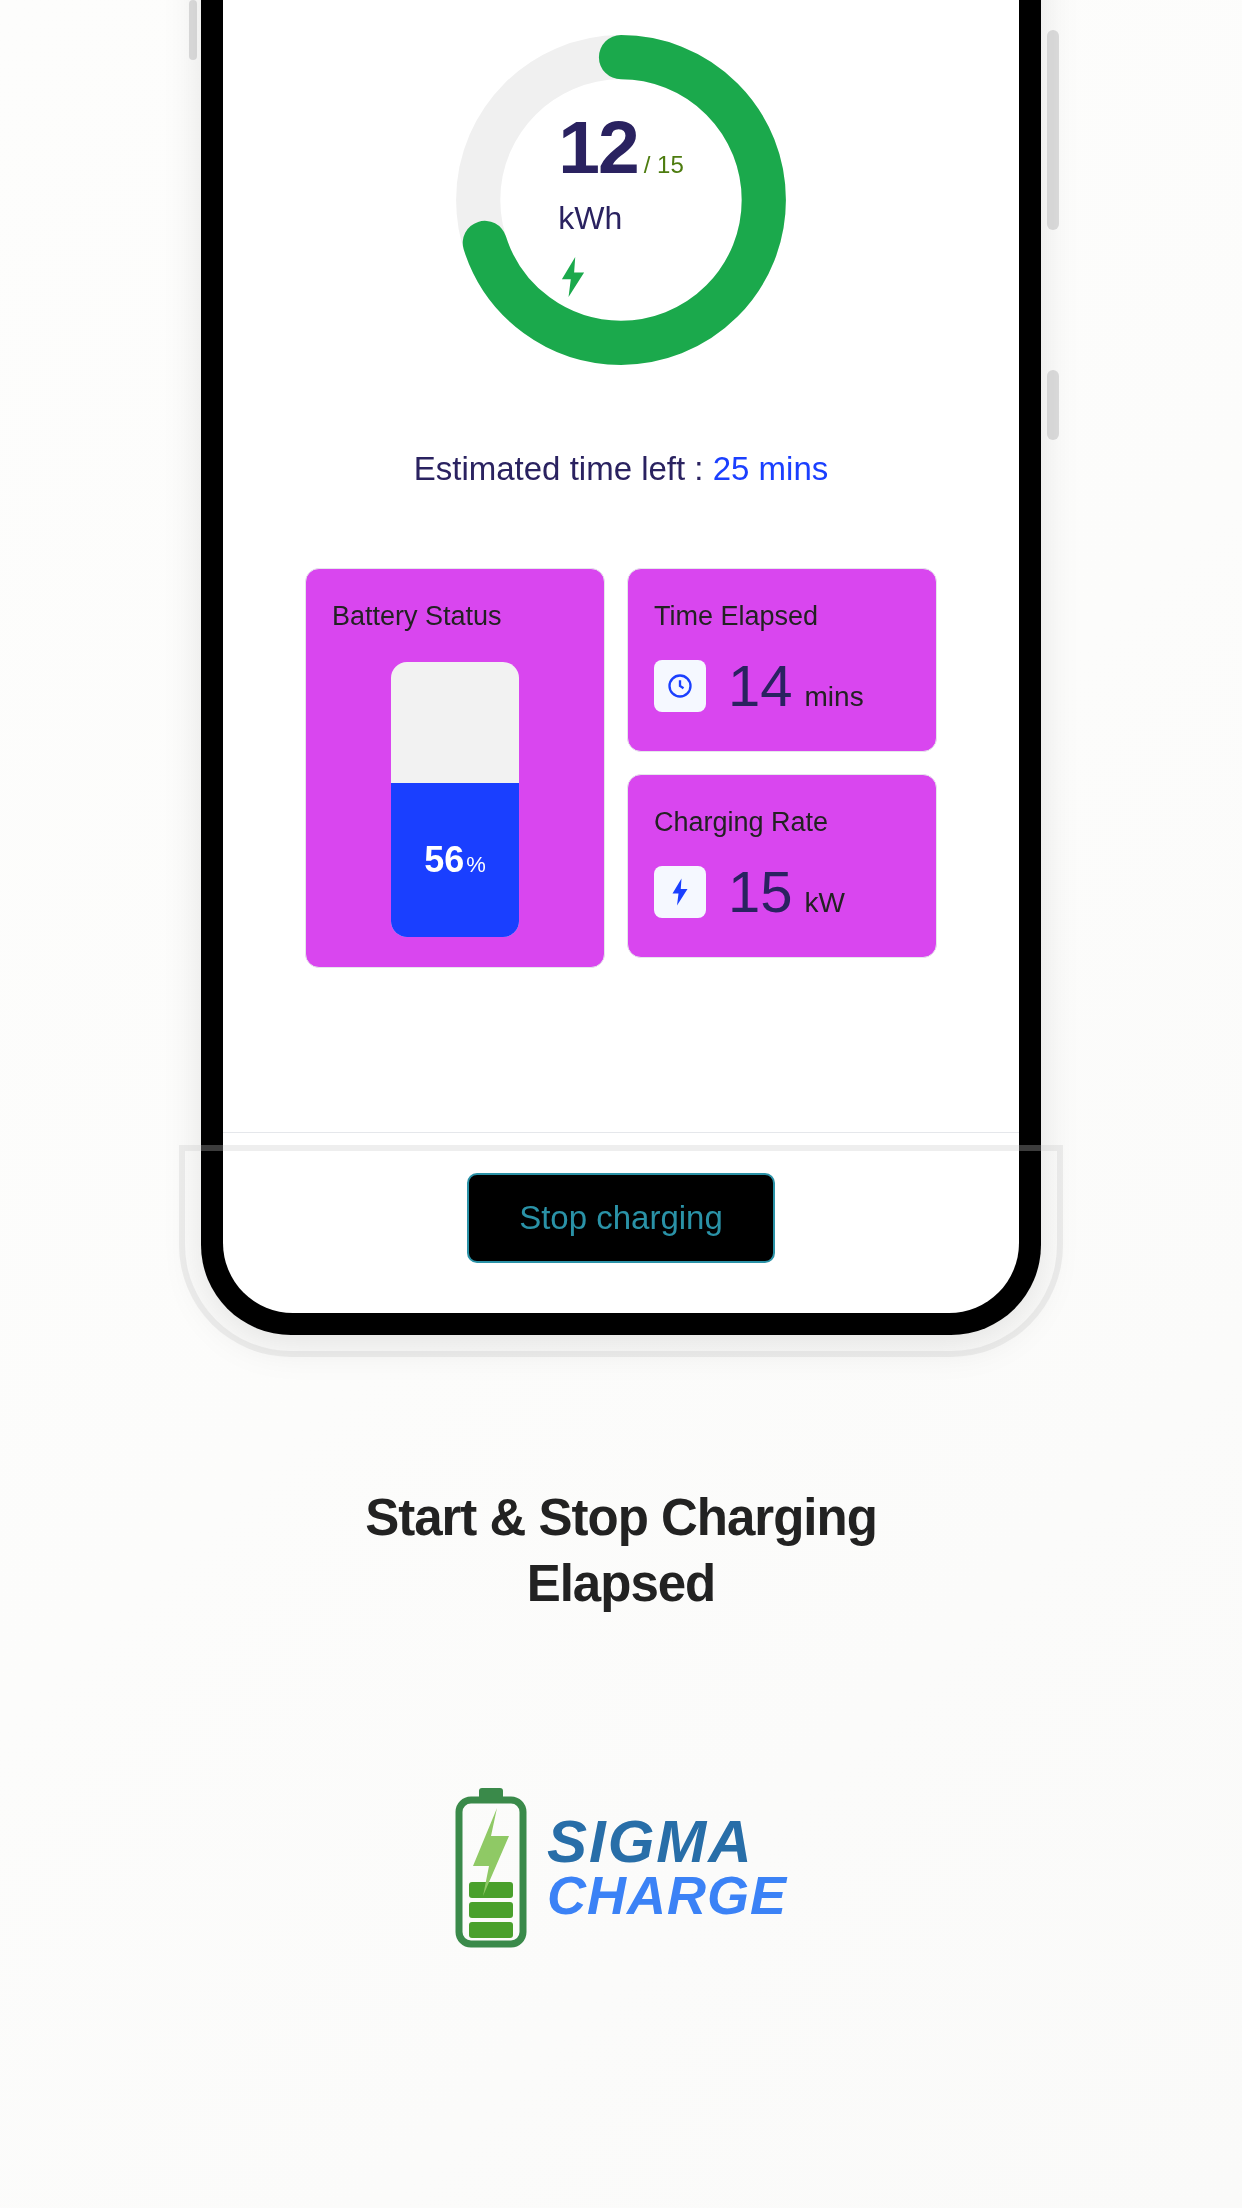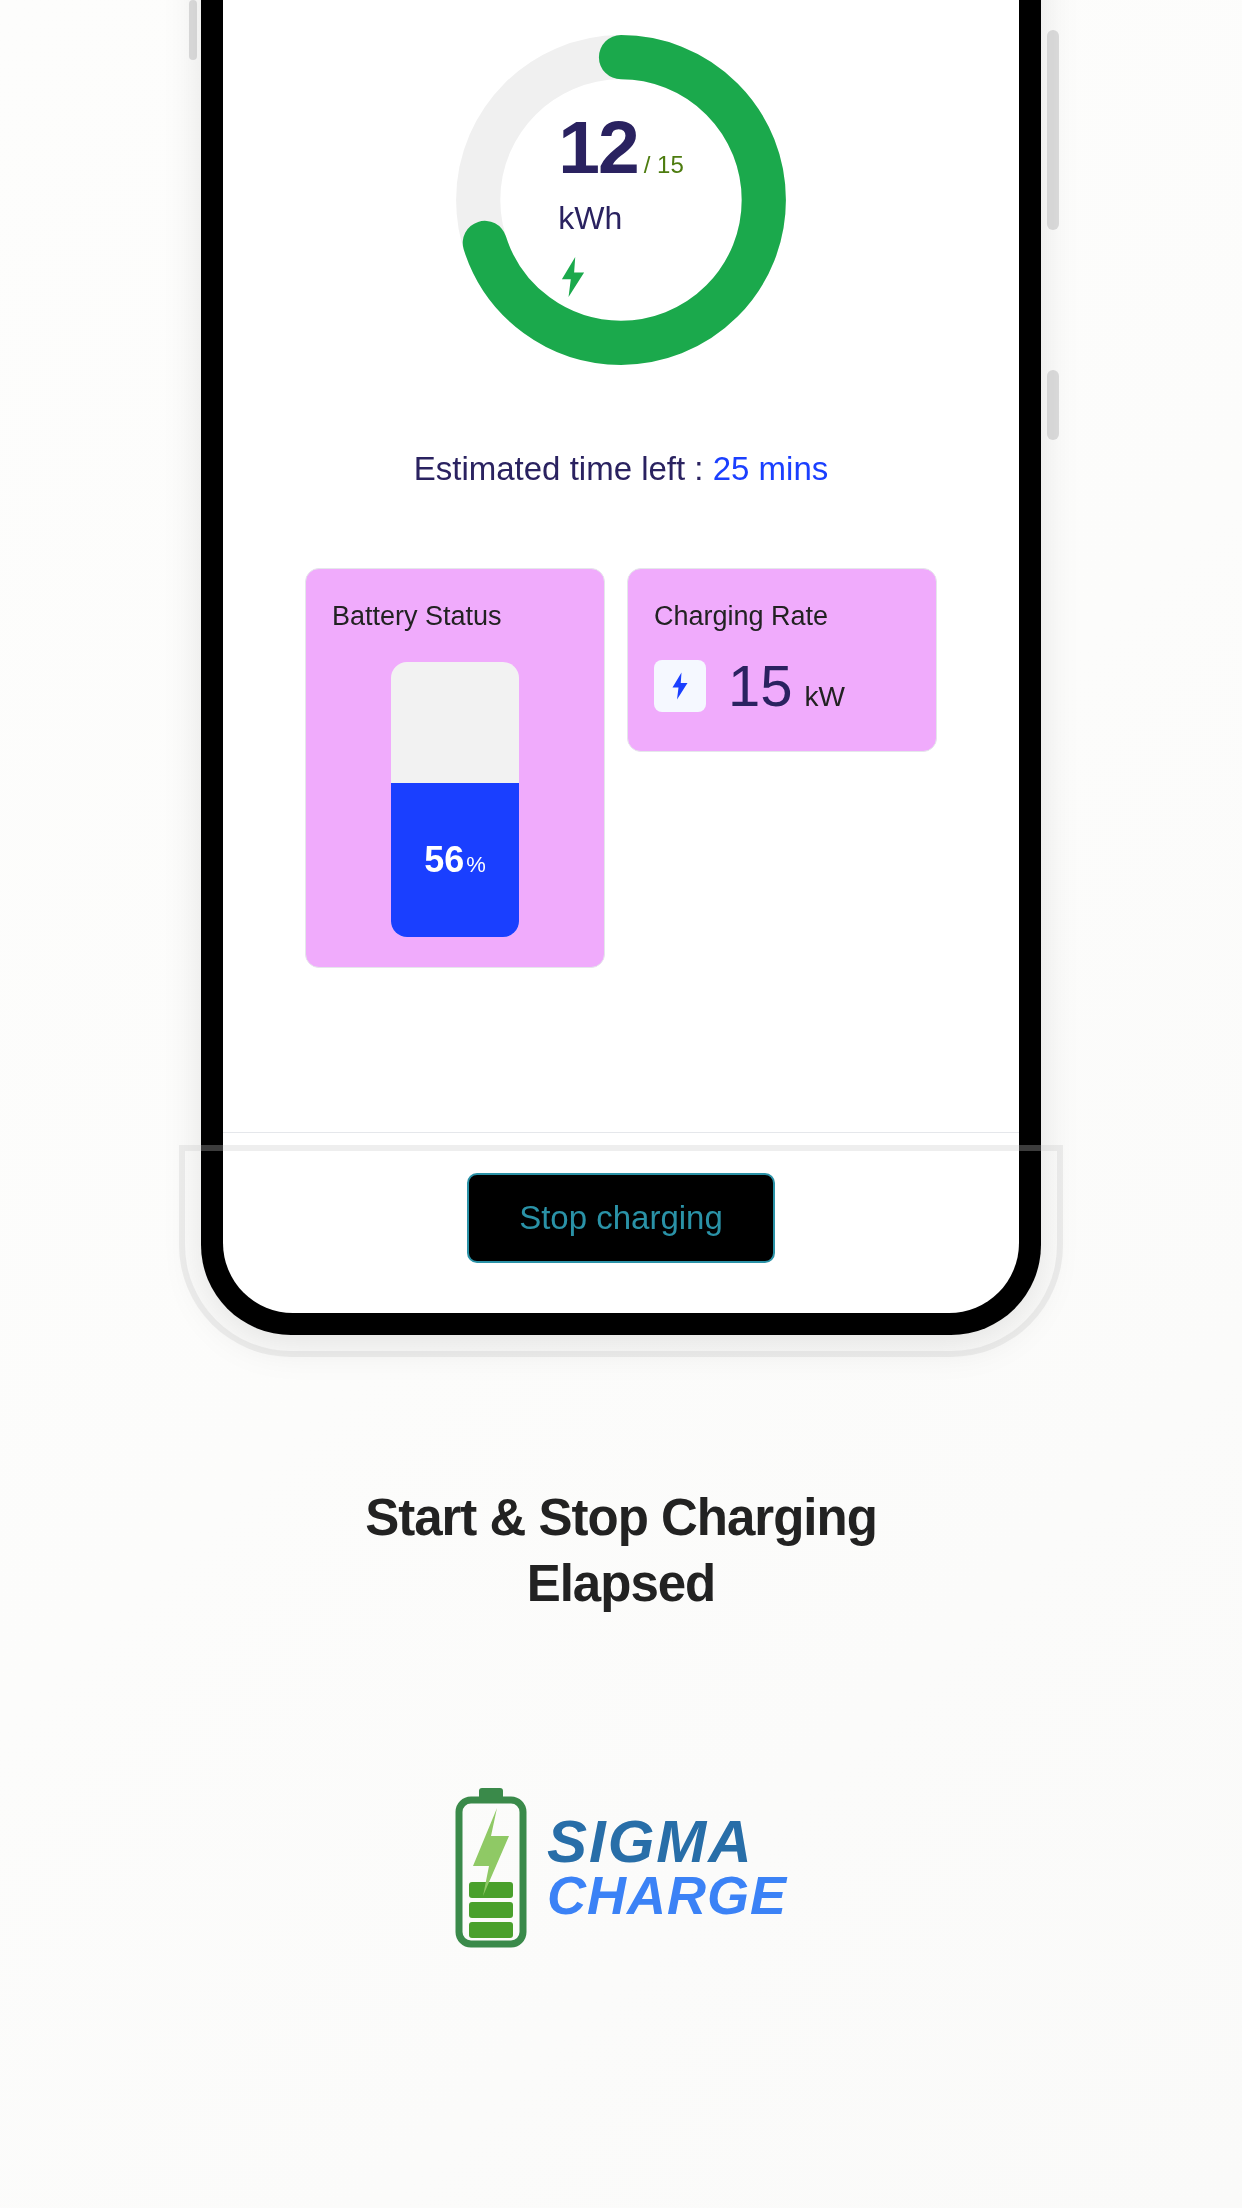--- a/index.html
+++ b/index.html
@@ -130,21 +130,21 @@
       font-weight: 400;
       color: #2a2260;
     }
     .eta-val { color: #1a3fff; }
     .cards {
       display: flex;
       gap: 22px;
       margin-top: 80px;
     }
     .card {
-      background: #f0abfc;
+      background: #d946ef;
       border: 1.5px solid #e5e7eb;
       border-radius: 14px;
       padding: 32px 26px;
     }
     .card-title {
       font-size: 27px;
       color: #222;
       font-weight: 400;
       margin-bottom: 20px;
     }
@@ -304,20 +304,33 @@
             <div class="battery">
               <div class="battery-fill">
                 <div class="battery-pct">
                   <span>56</span><span class="sm">%</span>
                 </div>
               </div>
             </div>
           </div>
           <div class="card-stack">
             <div class="card card-right">
+              <div class="card-title">Time Elapsed</div>
+              <div class="stat-row">
+                <div class="stat-icon">
+                  <svg width="28" height="28" viewBox="0 0 24 24" fill="none" stroke="#1a3fff" stroke-width="2">
+                    <circle cx="12" cy="12" r="9"></circle>
+                      <path d="M12 7v5l3 2"></path>
+                  </svg>
+                </div>
+                <span class="stat-val">14</span>
+                <span class="stat-unit">mins</span>
+              </div>
+            </div>
+            <div class="card card-right">
               <div class="card-title">Charging Rate</div>
               <div class="stat-row">
                 <div class="stat-icon">
                   <svg width="18" height="28" viewBox="0 0 24 36">
                     <path d="M14 0 L2 20 L10 20 L8 36 L22 14 L13 14 Z" fill="#1a3fff"></path>
                   </svg>
                 </div>
                 <span class="stat-val">15</span>
                 <span class="stat-unit">kW</span>
               </div>

